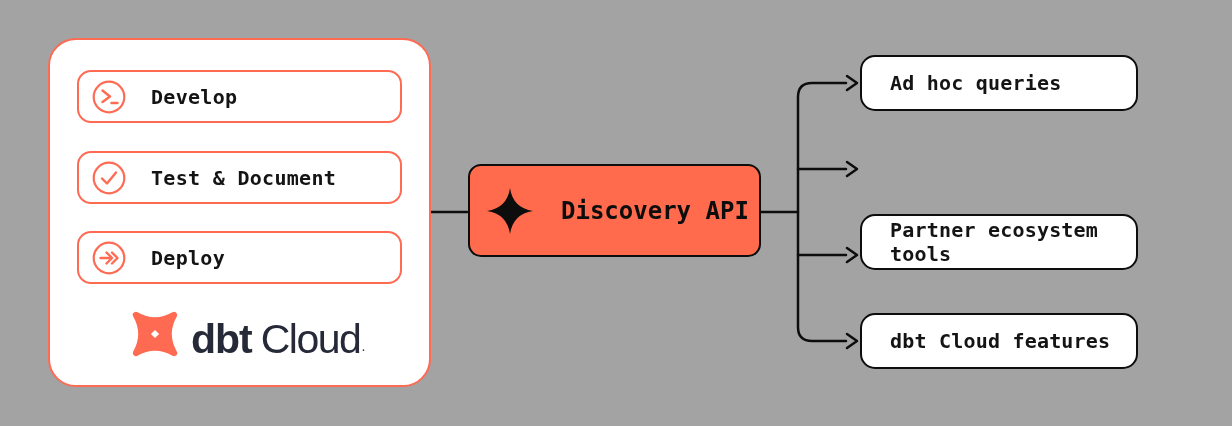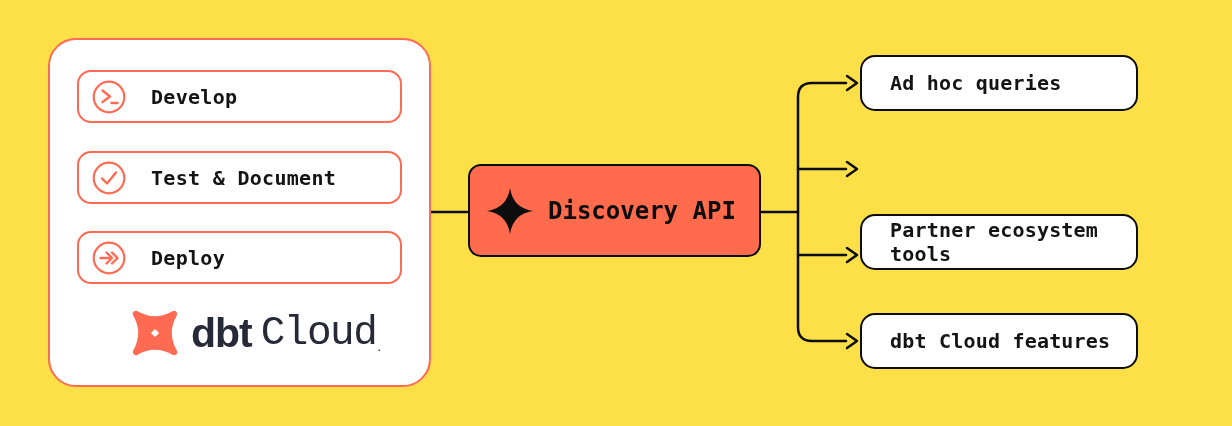--- a/index.html
+++ b/index.html
@@ -6,21 +6,21 @@
     --coral:#FF6A52;
     --coral-fill:#FF6B4C;
     --ink:#0D0D0D;
     --navy:#262A38;
   }
   *{box-sizing:border-box;margin:0;padding:0;}
   html,body{background:#ffffff;}
   .canvas{
     position:relative;
     width:1232px;height:426px;
-    background:#fde047;
+    background:#a3a3a3;
     font-family:"DejaVu Sans Mono", monospace;
     overflow:hidden;
     padding-left:32px;
   }
   svg.connectors{position:absolute;left:0;top:0;width:1232px;height:426px;}
   svg.connectors path{stroke:var(--ink);stroke-width:2.5;fill:none;stroke-linecap:round;stroke-linejoin:round;}
 
   
   .source-panel{
     position:absolute;left:48px;top:38px;width:383px;height:349px;
@@ -34,48 +34,48 @@
   .stage-box .stage-icon{width:34px;height:34px;flex:0 0 34px;}
   .stage-icon circle{stroke:var(--coral);stroke-width:2.2;fill:none;}
   .stage-icon .glyph{stroke:var(--coral);stroke-width:2.4;fill:none;stroke-linecap:round;stroke-linejoin:round;}
   .stage-label{
     margin-left:25px;font-size:20px;font-weight:700;color:#141414;letter-spacing:.3px;
   }
 
   
   .logo-row{
     position:absolute;left:126px;top:303px;height:60px;
-    display:flex;align-items:center;
+    display:flex;align-items:flex-end;
   }
   .logo-mark{width:58px;height:58px;}
   .logo-mark .blades{fill:var(--coral);stroke:var(--coral);stroke-width:7;stroke-linejoin:round;stroke-linecap:round;}
   .logo-mark .hole{fill:#ffffff;}
   .logo-brand{
     font-family:"Liberation Sans", sans-serif;font-weight:700;font-size:41px;
     color:var(--navy);margin-left:7px;letter-spacing:-1px;
   }
   .logo-product{
-    font-family:Liberation Mono, monospace;font-weight:400;font-size:41px;
+    font-family:Liberation Sans, sans-serif;font-weight:400;font-size:41px;
     color:var(--navy);margin-left:9px;letter-spacing:-1.5px;
   }
   .logo-tm{
     font-family:"Liberation Sans", sans-serif;font-size:14px;color:var(--navy);
     align-self:flex-end;margin-bottom:9px;margin-left:1px;
   }
 
   
   .hub{
     position:absolute;left:468px;top:164px;width:293px;height:93px;
     background:var(--coral-fill);
     border:2.5px solid var(--ink);border-radius:13px;
     display:flex;align-items:center;padding-left:16px;
   }
   .hub .sparkle{width:48px;height:48px;flex:0 0 48px;}
   .hub .sparkle path{fill:var(--ink);}
-  .hub-label{margin-left:14px;font-size:24px;font-weight:700;color:var(--ink);}
+  .hub-label{margin-left:27px;font-size:24px;font-weight:700;color:var(--ink);}
 
   
   .output-box{
     position:absolute;left:860px;width:278px;height:56px;
     border:2.5px solid var(--ink);border-radius:15px;background:#fff;
     display:flex;align-items:center;padding-left:28px;
   }
   .output-label{font-size:20px;font-weight:700;color:#141414;letter-spacing:.2px;}
 </style>
 </head>

